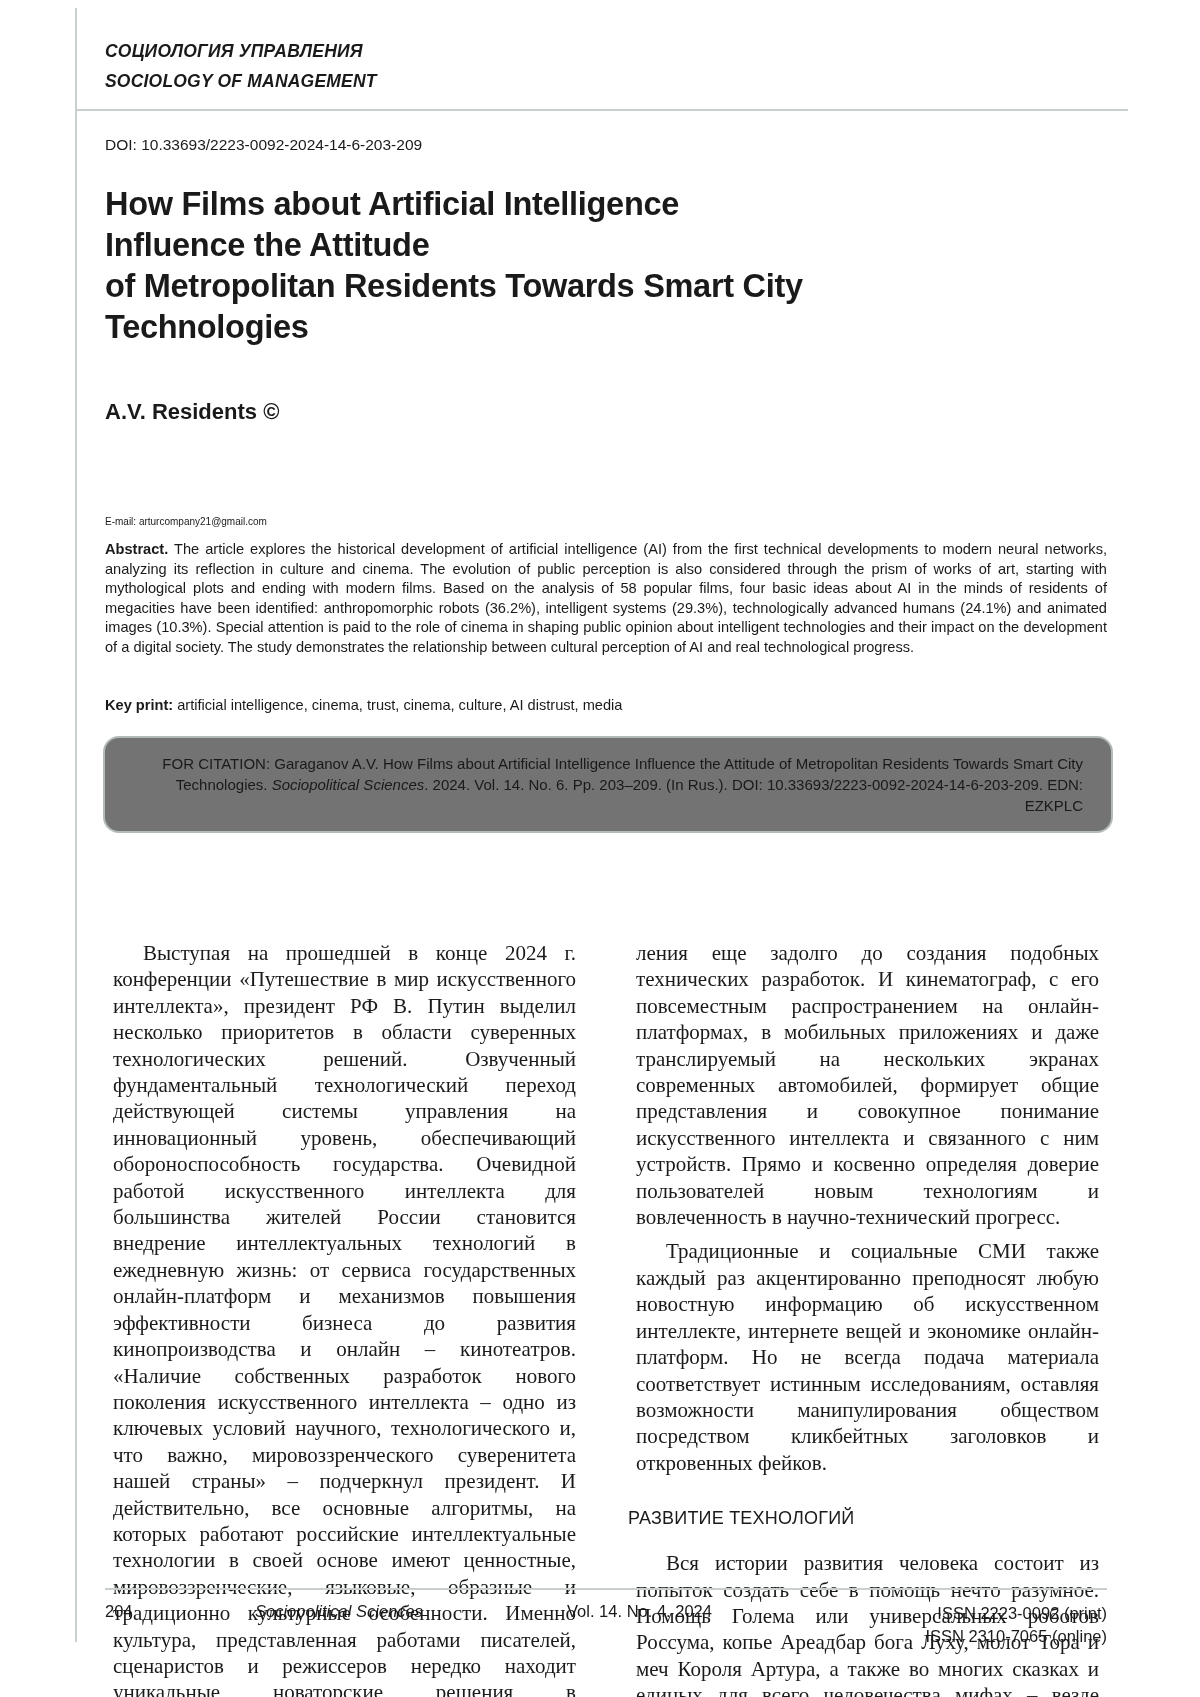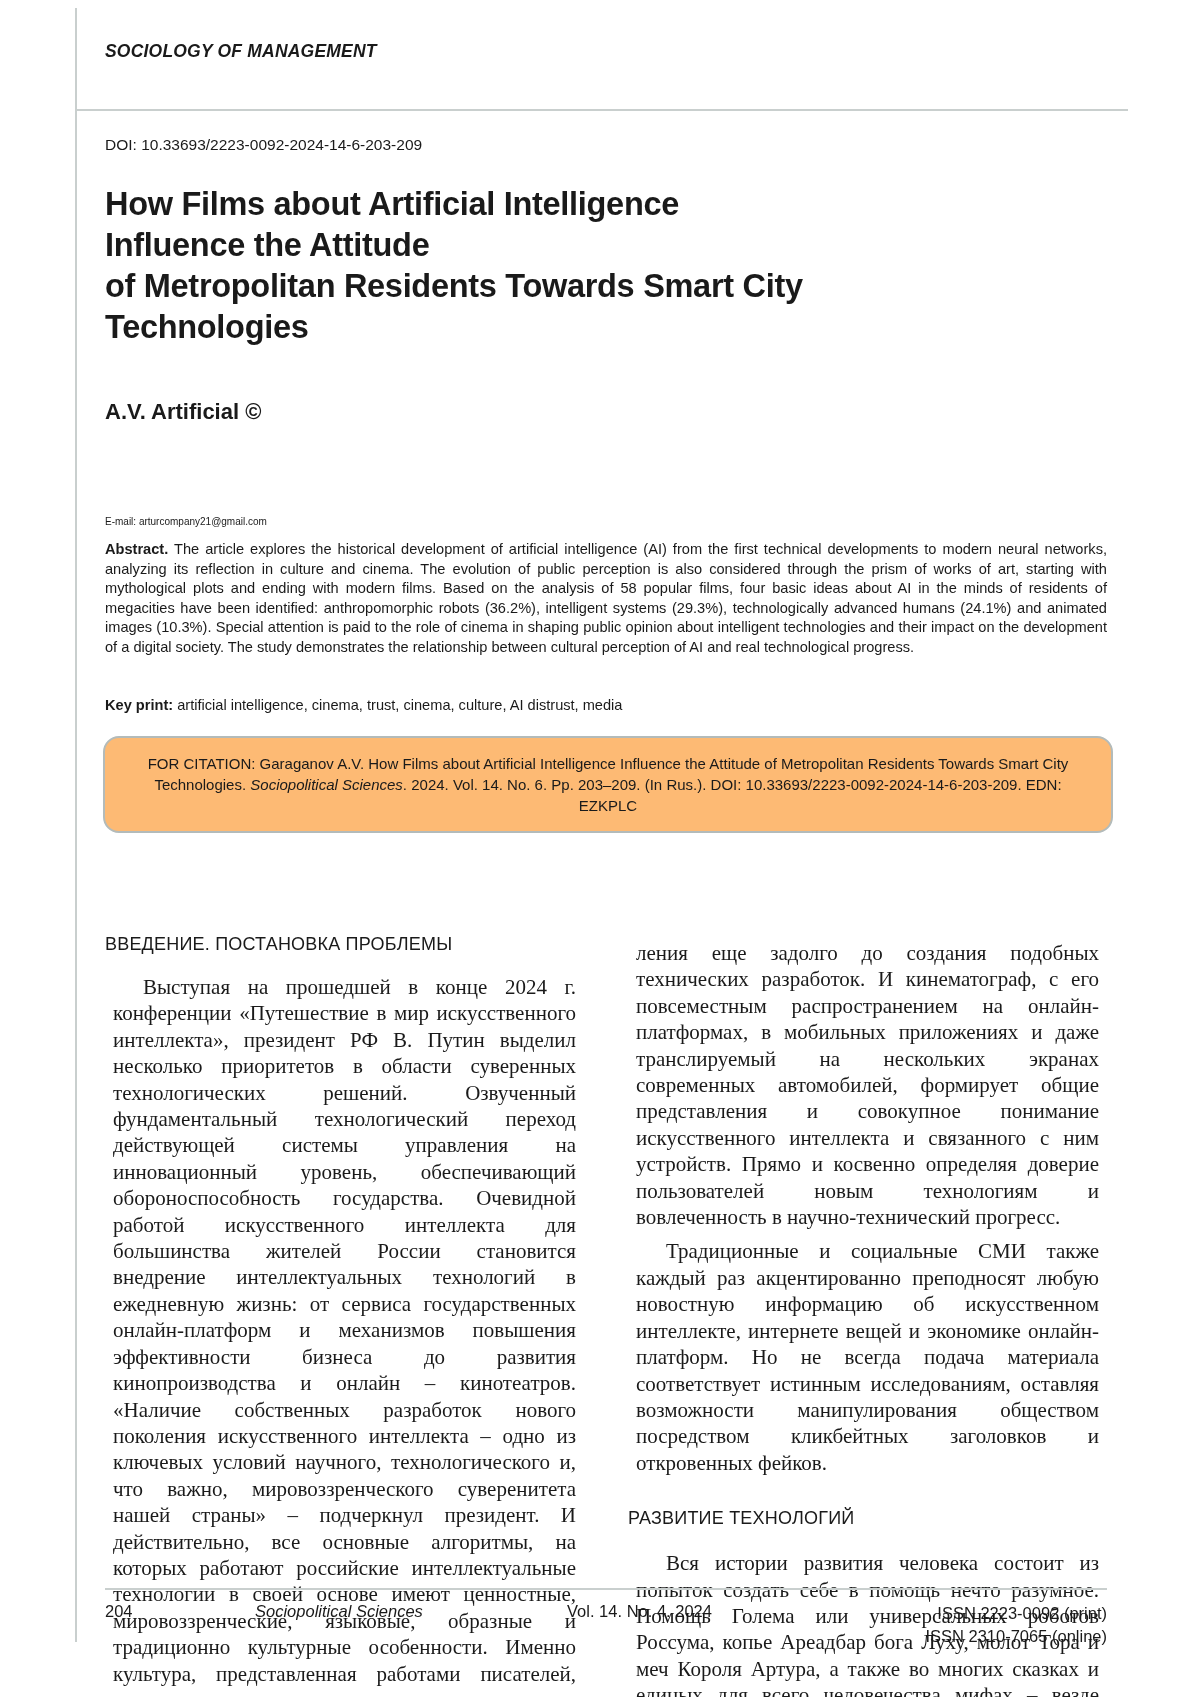--- a/index.html
+++ b/index.html
@@ -82,27 +82,27 @@
   .keywords {
     position: absolute;
     left: 105px; top: 697px;
     width: 1002px;
     font-size: 14.6px;
   }
   .citation-box {
     position: absolute;
     left: 103px; top: 736px;
     width: 950px;
-    background: #fdba74;
+    background: #737373;
     border: 2px solid #b3bbba;
     border-radius: 16px;
     padding: 15px 28px;
     font-size: 15px;
     line-height: 21px;
-    text-align: center;
+    text-align: right;
   }
   .citation-box .journal { font-style: italic; }
 
   .columns {
     position: absolute;
     left: 105px; top: 932px;
     width: 1002px;
     display: flex;
     gap: 44px;
   }
@@ -140,44 +140,44 @@
 </style>
 </head>
 <body>
 
 <div class="page">
 
   <div class="vline"></div>
   <div class="hrule header"></div>
 
   <div class="rubric">
+    <div>СОЦИОЛОГИЯ УПРАВЛЕНИЯ</div>
     <div>SOCIOLOGY OF MANAGEMENT</div>
   </div>
 
   <div class="doi">DOI: 10.33693/2223-0092-2024-14-6-203-209</div>
 
   <h1 class="title" style="margin:0;">How Films about Artificial Intelligence
 Influence the Attitude
 of Metropolitan Residents Towards Smart City
 Technologies</h1>
 
-  <div class="author">A.V. Artificial ©</div>
+  <div class="author">A.V. Residents ©</div>
 
 
   <div class="email">E-mail: arturcompany21@gmail.com</div>
 
   <div class="abstract"><b>Abstract.</b><span> The article explores the historical development of artificial intelligence (AI) from the first technical developments to modern neural networks, analyzing its reflection in culture and cinema. The evolution of public perception is also considered through the prism of works of art, starting with mythological plots and ending with modern films. Based on the analysis of 58 popular films, four basic ideas about AI in the minds of residents of megacities have been identified: anthropomorphic robots (36.2%), intelligent systems (29.3%), technologically advanced humans (24.1%) and animated images (10.3%). Special attention is paid to the role of cinema in shaping public opinion about intelligent technologies and their impact on the development of a digital society. The study demonstrates the relationship between cultural perception of AI and real technological progress.</span></div>
 
   <div class="keywords"><b>Key print:</b><span> artificial intelligence, cinema, trust, cinema, culture, AI distrust, media</span></div>
 
   <div class="citation-box"><span>FOR CITATION: Garaganov A.V. How Films about Artificial Intelligence Influence the Attitude of Metropolitan Residents Towards Smart City Technologies. </span><span class="journal">Sociopolitical Sciences</span><span>. 2024. Vol. 14. No. 6. Pp. 203–209. (In Rus.). DOI: 10.33693/2223-0092-2024-14-6-203-209. EDN: EZKPLC</span></div>
 
   <div class="columns">
     <div class="col">
-      <h2 class="sec-heading">ВВЕДЕНИЕ. ПОСТАНОВКА ПРОБЛЕМЫ</h2>
       <p class="body-p indent">Выступая на прошедшей в конце 2024 г. конференции «Путешествие в мир искусственного интеллекта», президент РФ В. Путин выделил несколько приоритетов в области суверенных технологических решений. Озвученный фундаментальный технологический переход действующей системы управления на инновационный уровень, обеспечивающий обороноспособность государства. Очевидной работой искусственного интеллекта для большинства жителей России становится внедрение интеллектуальных технологий в ежедневную жизнь: от сервиса государственных онлайн-платформ и механизмов повышения эффективности бизнеса до развития кинопроизводства и онлайн – кинотеатров. «Наличие собственных разработок нового поколения искусственного интеллекта – одно из ключевых условий научного, технологического и, что важно, мировоззренческого суверенитета нашей страны» – подчеркнул президент. И действительно, все основные алгоритмы, на которых работают российские интеллектуальные технологии в своей основе имеют ценностные, мировоззренческие, языковые, образные и традиционно культурные особенности. Именно культура, представленная работами писателей, сценаристов и режиссеров нередко находит уникальные новаторские решения в интеллектуальных технологиях посредством творческого и изобретательского мыш-</p>
     </div>
     <div class="col">
       <p class="body-p">ления еще задолго до создания подобных технических разработок. И кинематограф, с его повсеместным распространением на онлайн-платформах, в мобильных приложениях и даже транслируемый на нескольких экранах современных автомобилей, формирует общие представления и совокупное понимание искусственного интеллекта и связанного с ним устройств. Прямо и косвенно определяя доверие пользователей новым технологиям и вовлеченность в научно-технический прогресс.</p>
       <p class="body-p indent">Традиционные и социальные СМИ также каждый раз акцентированно преподносят любую новостную информацию об искусственном интеллекте, интернете вещей и экономике онлайн-платформ. Но не всегда подача материала соответствует истинным исследованиям, оставляя возможности манипулирования обществом посредством кликбейтных заголовков и откровенных фейков.</p>
       <h2 class="sec-heading mid">РАЗВИТИЕ ТЕХНОЛОГИЙ</h2>
       <p class="body-p indent">Вся истории развития человека состоит из попыток создать себе в помощь нечто разумное. Помощь Голема или универсальных роботов Россума, копье Ареадбар бога Луху, молот Тора и меч Короля Артура, а также во многих сказках и единых для всего человечества мифах – везде упоминаются предметы, обладающие информационными ресурсами и интеллектуальными</p>
     </div>
   </div>
 

